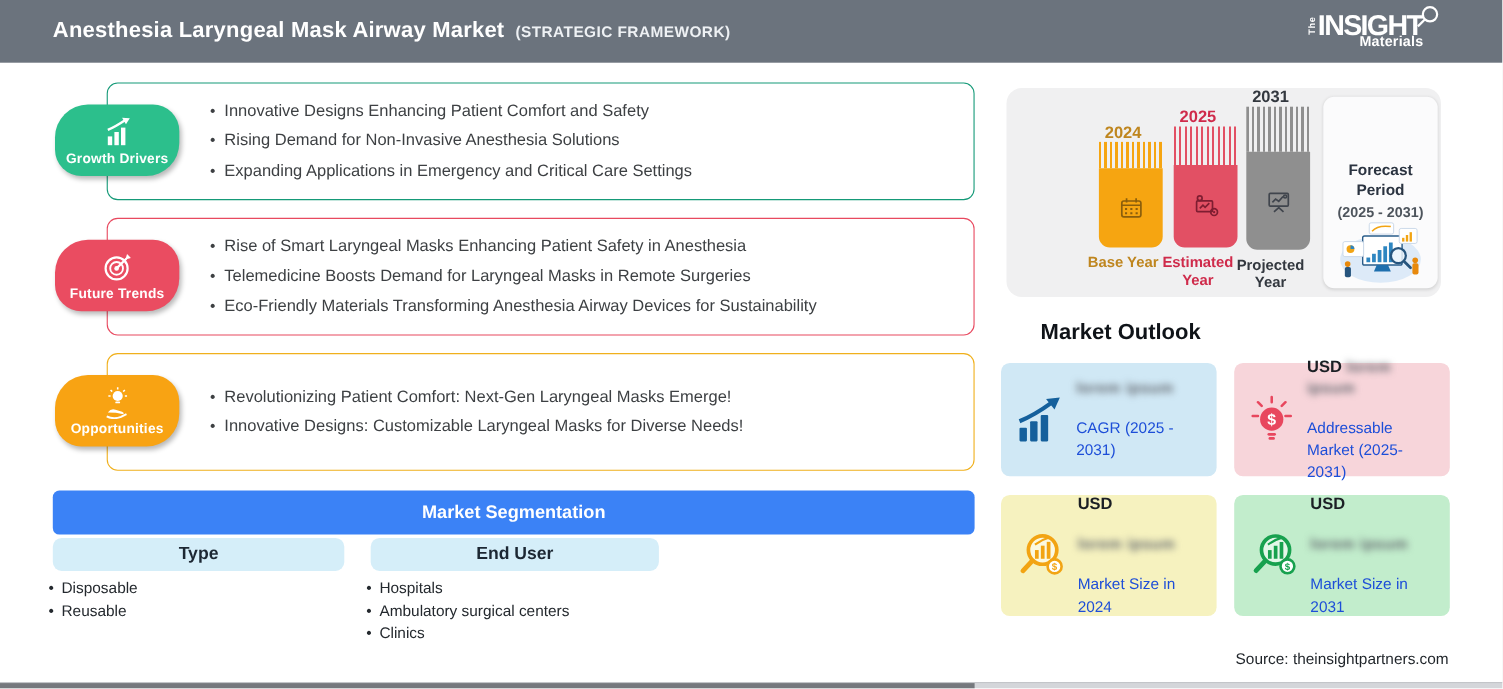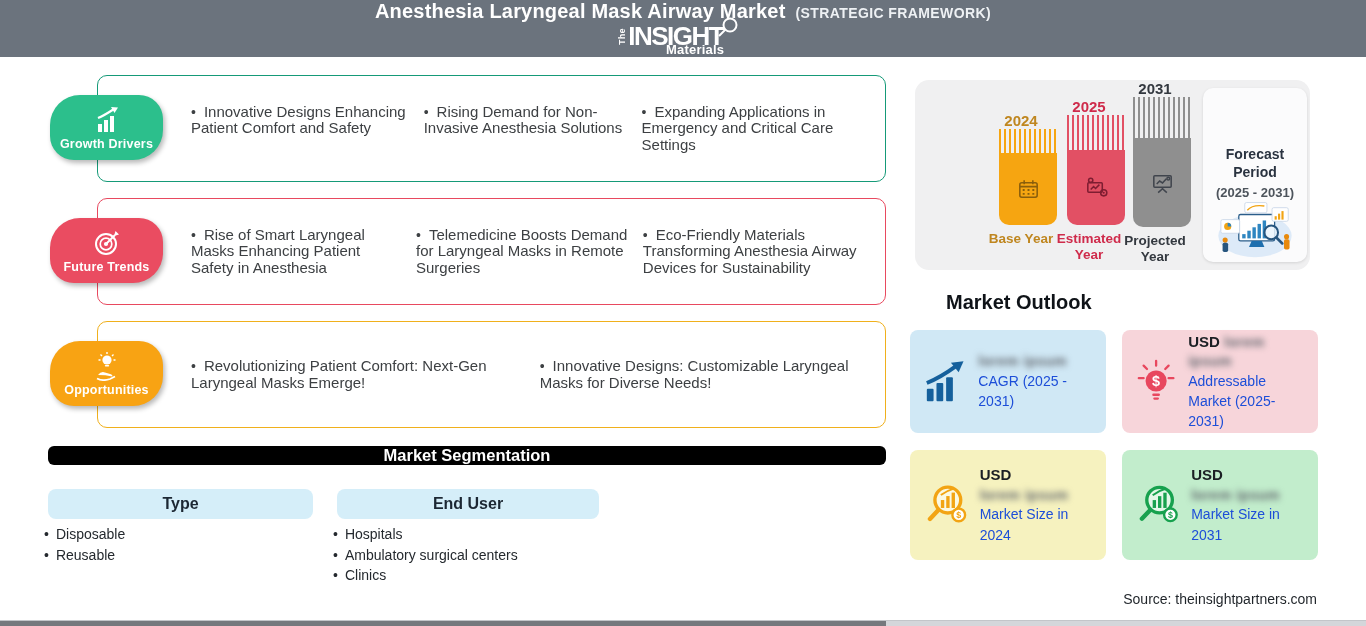--- a/index.html
+++ b/index.html
@@ -1,49 +1,49 @@
 <!DOCTYPE html>
 <html><head>
 <meta charset="utf-8">
 <style>
   * { margin:0; padding:0; box-sizing:border-box; }
   body { font-family:"Liberation Sans", sans-serif; background:#fff; }
   .stage { position:relative; width:1366px; height:626px; background:#ffffff; overflow:hidden; outline:1px solid #e2e2e2; }
 
   
-  .header { position:absolute; left:0; top:0; width:1366px; height:57px; background:#6b737d; display:flex; align-items:center; justify-content:space-between; padding:0 48px 0 48px;flex-direction:column; }
+  .header { position:absolute; left:0; top:0; width:1366px; height:57px; background:#6b737d; display:flex; align-items:center; justify-content:space-between; padding:0 48px 0 48px; }
   .title-wrap { display:flex; align-items:baseline; gap:10px; }
   .title { color:#ffffff; font-size:20px; font-weight:700; letter-spacing:.2px; }
   .subtitle { color:#eef1f4; font-size:14px; font-weight:600; letter-spacing:.4px; }
   .logo { display:flex; flex-direction:column; align-items:flex-end; color:#fff; margin-right:8px; }
   .logo-row { display:flex; align-items:center; }
   .logo-the { writing-mode:vertical-rl; transform:rotate(180deg); font-size:8.5px; font-weight:700; letter-spacing:.5px; margin-right:2px; line-height:1; }
   .logo-insight { font-size:26px; font-weight:800; letter-spacing:-1.5px; line-height:.85; }
   .logo-lens { margin-left:-7px; margin-top:-14px; }
   .logo-partners { font-size:13px; font-weight:700; margin-top:-5px; margin-right:16px; letter-spacing:.2px; }
 
   
   .sbox { position:absolute; left:97px; width:789px; height:107px; background:#fff; border-radius:10px; display:flex; align-items:center; }
   .sbox-0 { top:75px;  border:1.6px solid #159a78; }
   .sbox-1 { top:198px; border:1.6px solid #e8495f; }
   .sbox-2 { top:321px; border:1.6px solid #f0b01c; }
-  .sbox ul { list-style:none; padding-left:93px; display:flex; flex-direction:row; gap:11px; width:100%; }
+  .sbox ul { list-style:none; padding-left:93px; display:flex; flex-direction:column; gap:11px; width:100%; }
   .sbox li { font-size:15px; color:#3d4043; line-height:1.1; }
   .sbox li::before { content:"•"; margin-right:8px; color:#3d4043; font-size:14px; }
 
   .badge { position:absolute; left:50px; width:113px; height:65px; border-radius:30px 24px 30px 24px;
            display:flex; flex-direction:column; align-items:center; justify-content:center; gap:2px;
            box-shadow:2px 3px 5px rgba(0,0,0,.28); z-index:3; }
   .badge-0 { top:95px;  background:#2cbf8c; }
   .badge-1 { top:218px; background:#ea4c61; }
   .badge-2 { top:341px; background:#f8a313; }
   .badge-label { color:#fff; font-size:12.5px; font-weight:700; letter-spacing:.2px; }
 
   
-  .seg-bar { position:absolute; left:48px; top:446px; width:838px; height:19px; background:#000000; border-radius:6px;
+  .seg-bar { position:absolute; left:48px; top:446px; width:838px; height:40px; background:#3b82f6; border-radius:6px;
              display:flex; align-items:center; justify-content:center; color:#fff; font-size:16.5px; font-weight:700; }
   .col-head { position:absolute; top:489px; height:30px; background:#d5eef9; border-radius:8px;
               display:flex; align-items:center; justify-content:center; font-size:16px; font-weight:700; color:#1c2733; }
   .col-head-0 { left:48px; width:265px; }
   .col-head-1 { left:337px; width:262px; }
   .seg-list { position:absolute; top:524px; list-style:none; }
   .seg-list-0 { left:44px; }
   .seg-list-1 { left:333px; }
   .seg-list li { font-size:14px; color:#24292e; line-height:20.5px; }
   .seg-list li::before { content:"•"; margin-right:7px; color:#24292e; }
@@ -82,21 +82,21 @@
   .fc-range { font-size:13px; font-weight:600; color:#4d545c; margin-top:4px; }
   .fc-illus { margin-top:auto; margin-bottom:4px; }
 
   
   .mo-head { position:absolute; left:910px; top:291px; font-size:20px; font-weight:700; color:#0f1318;margin-left:36px; }
   .card { position:absolute; width:196px; border-radius:8px; display:flex; align-items:center; gap:10px; padding:12px 10px 12px 12px; }
   .card-blue   { left:910px;  top:330px; height:103px; background:#d0e8f5; }
   .card-pink   { left:1122px; top:330px; height:103px; background:#f7d5da; }
   .card-yellow { left:910px;  top:450px; height:110px; background:#f6f2bf; }
   .card-green  { left:1122px; top:450px; height:110px; background:#c2edcc; }
-  .card-text { display:flex; flex-direction:column; }
+  .card-text { display:flex; flex-direction:column;gap:16px; }
   .card-l1 { font-size:15px; font-weight:700; color:#1b1f24; line-height:1.3; }
   .blur { filter:blur(3.2px); color:#61666d; font-weight:700; font-size:14px; letter-spacing:.5px; }
   .card-desc { font-size:14px; color:#1d4ed8; line-height:1.45; max-width:122px; }
   .card-green .card-desc { max-width:140px; }
 
   .source { position:absolute; right:49px; top:591px; font-size:14px; color:#1f2429; }
 
   
   .scrollbar { position:absolute; left:0; bottom:0; width:1366px; height:6px; background:#d4d6da; border-top:1px solid #c3c5c9; }
   .scroll-thumb { position:absolute; left:0; top:0; height:6px; width:886px; background:#75787d; }

